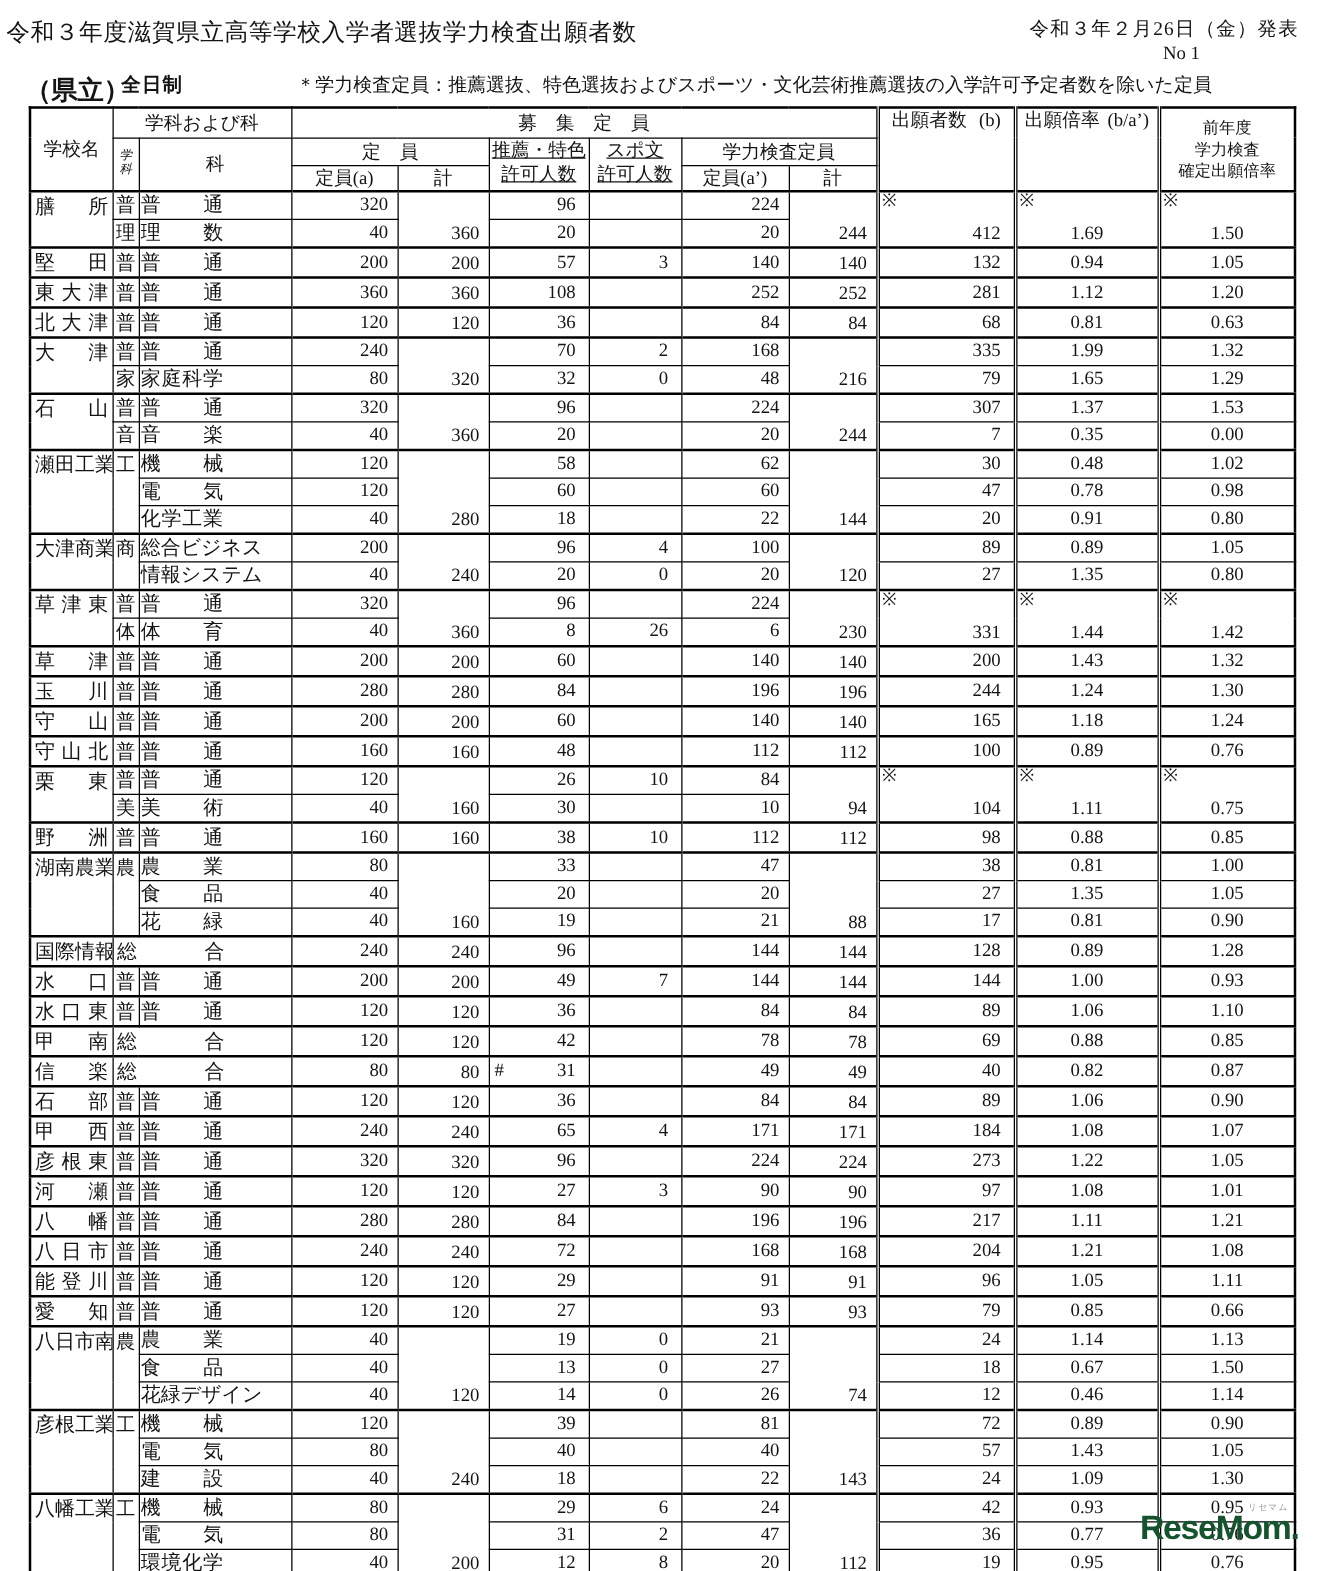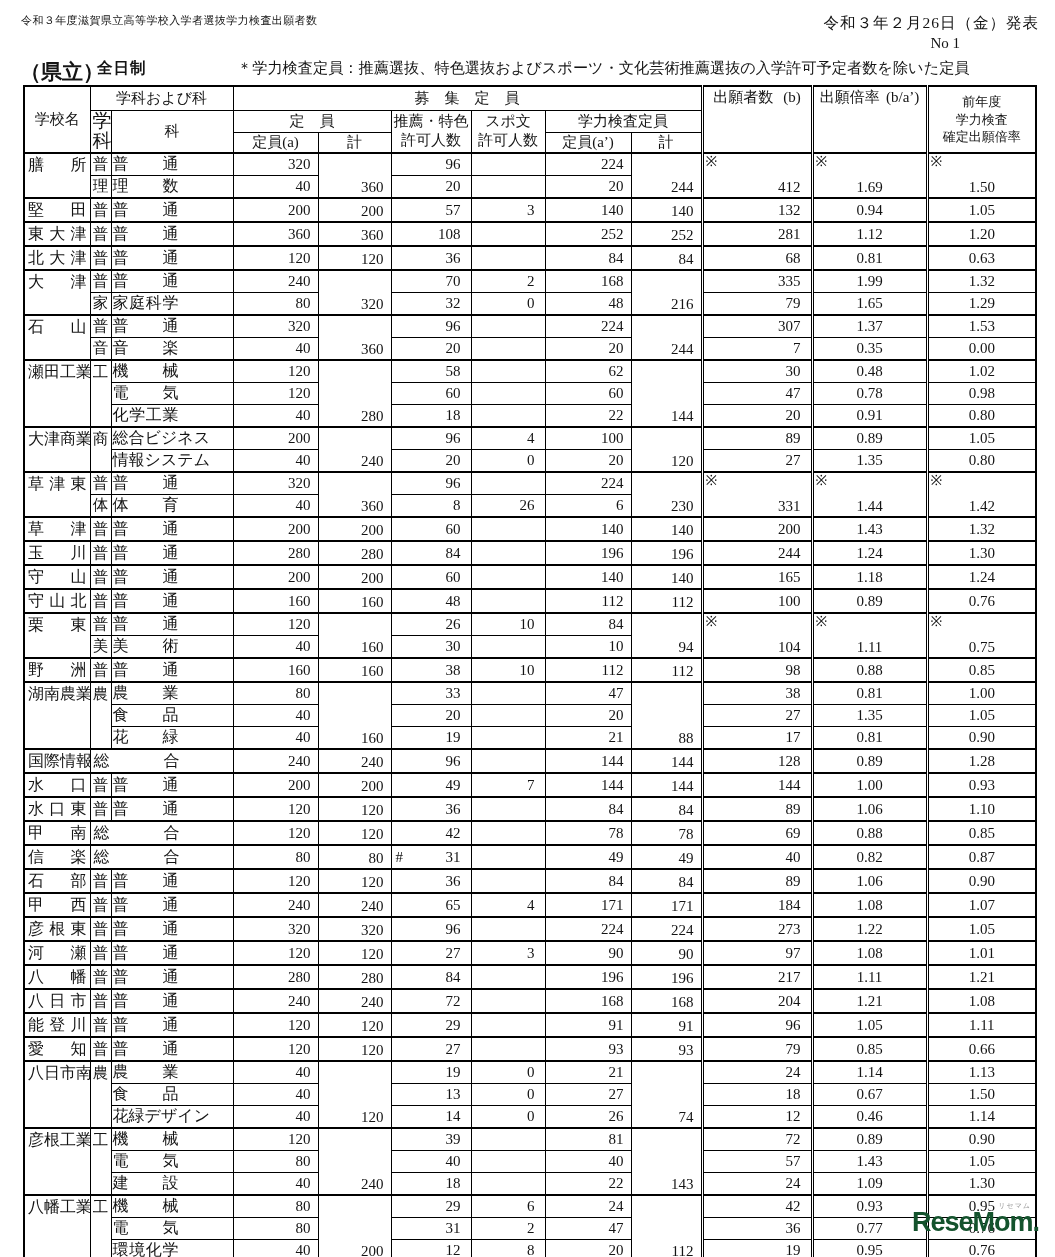--- a/index.html
+++ b/index.html
@@ -1,35 +1,35 @@
 <!DOCTYPE html>
 <html><head>
 <meta charset="utf-8">
 <style>
   html,body{margin:0;padding:0;background:#fff;}
   body{width:1055px;height:1257px;position:relative;overflow:hidden;
        font-family:"Liberation Serif","DejaVu Serif",serif;color:#141414;}
   .abs{position:absolute;white-space:nowrap;}
-  #title{left:21px;top:13px;font-size:11px;letter-spacing:.4px;}
+  #title{left:5px;top:13px;font-size:19px;letter-spacing:.4px;}
   #pubdate{top:13px;right:16px;font-size:15.5px;letter-spacing:1px;}
   #pageno{top:35px;right:95px;font-size:15px;}
   #kenritsu{left:20px;top:58px;font-size:21px;font-weight:bold;}
   #system{left:97px;top:58px;font-size:15.5px;letter-spacing:1px;font-weight:bold;}
   #note{left:237px;top:58px;font-size:15.2px;}
 
   table{position:absolute;left:23px;top:85px;width:1012px;border-collapse:collapse;
         table-layout:fixed;border:2px solid #000;}
   th,td{border:1px solid #000;padding:0;margin:0;font-weight:normal;
         white-space:nowrap;overflow:hidden;}
   thead th{font-size:15px;text-align:center;vertical-align:middle;}
   thead tr.hr1{height:24px;} thead tr.hr2{height:22px;} thead tr.hr3{height:21px;}
-  .th-gakka{white-space:normal;line-height:1.08;font-size:19px;padding:0 2px;}
+  .th-gakka{white-space:normal;line-height:1.08;font-size:10px;padding:0 2px;font-style:italic;}
   .thwrap{display:flex;justify-content:space-evenly;height:64px;line-height:1.2;text-align:right;}
   .th3{line-height:1.35;font-size:13px;white-space:normal;}
-  .th2{line-height:1.3;}
+  .th2{line-height:1.3;text-decoration:underline;}
   tbody tr{height:19.68px;}
   tbody td{font-size:15px;vertical-align:middle;position:relative;}
   tr.grp td{border-top:2px solid #000;}
   .dbl{border-left:3px double #000;}
   .c-name{vertical-align:top;font-size:16px;padding:1px 3px 0 3px;}
   .name-j{display:flex;justify-content:space-between;}
   .c-code{text-align:center;font-size:15.5px;}
   .c-code-top{vertical-align:top;padding-top:1px;}
   .c-dept{font-size:16px;padding-left:1px;}
   .dept-j{display:flex;justify-content:space-between;width:66px;}

